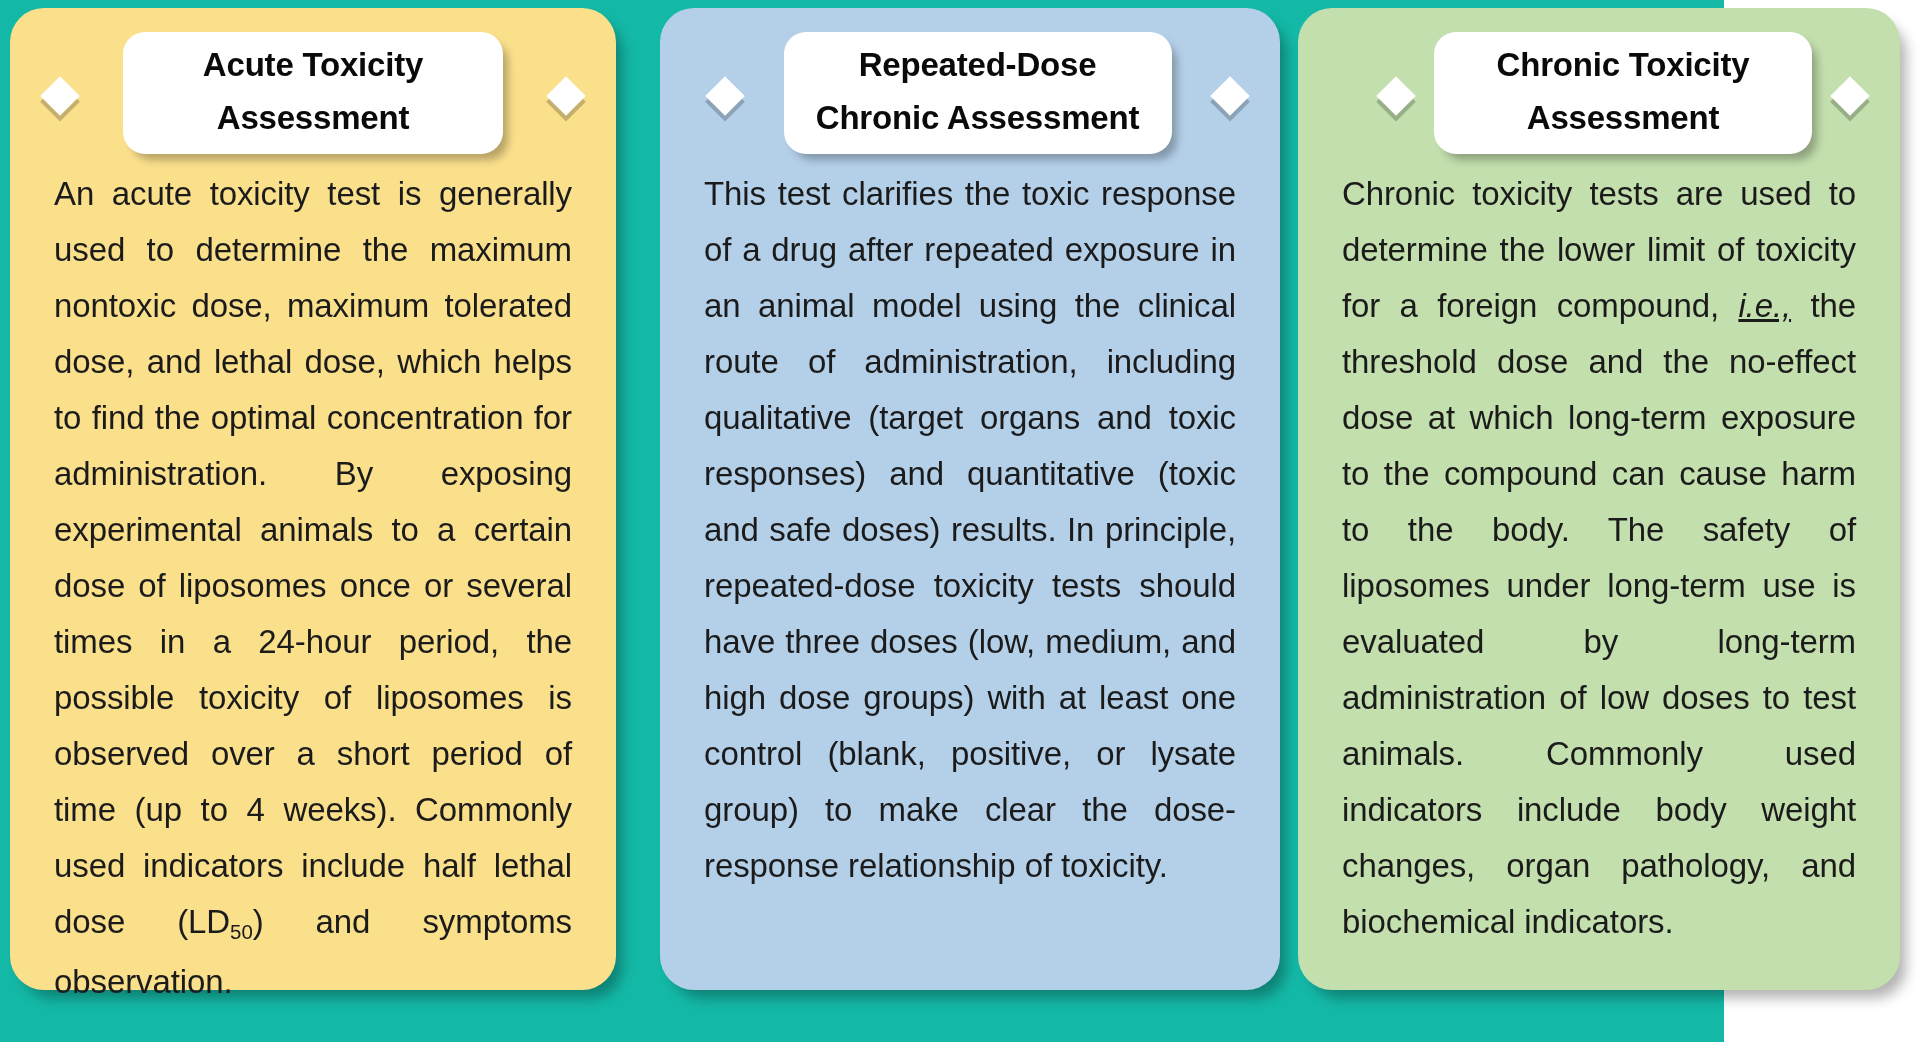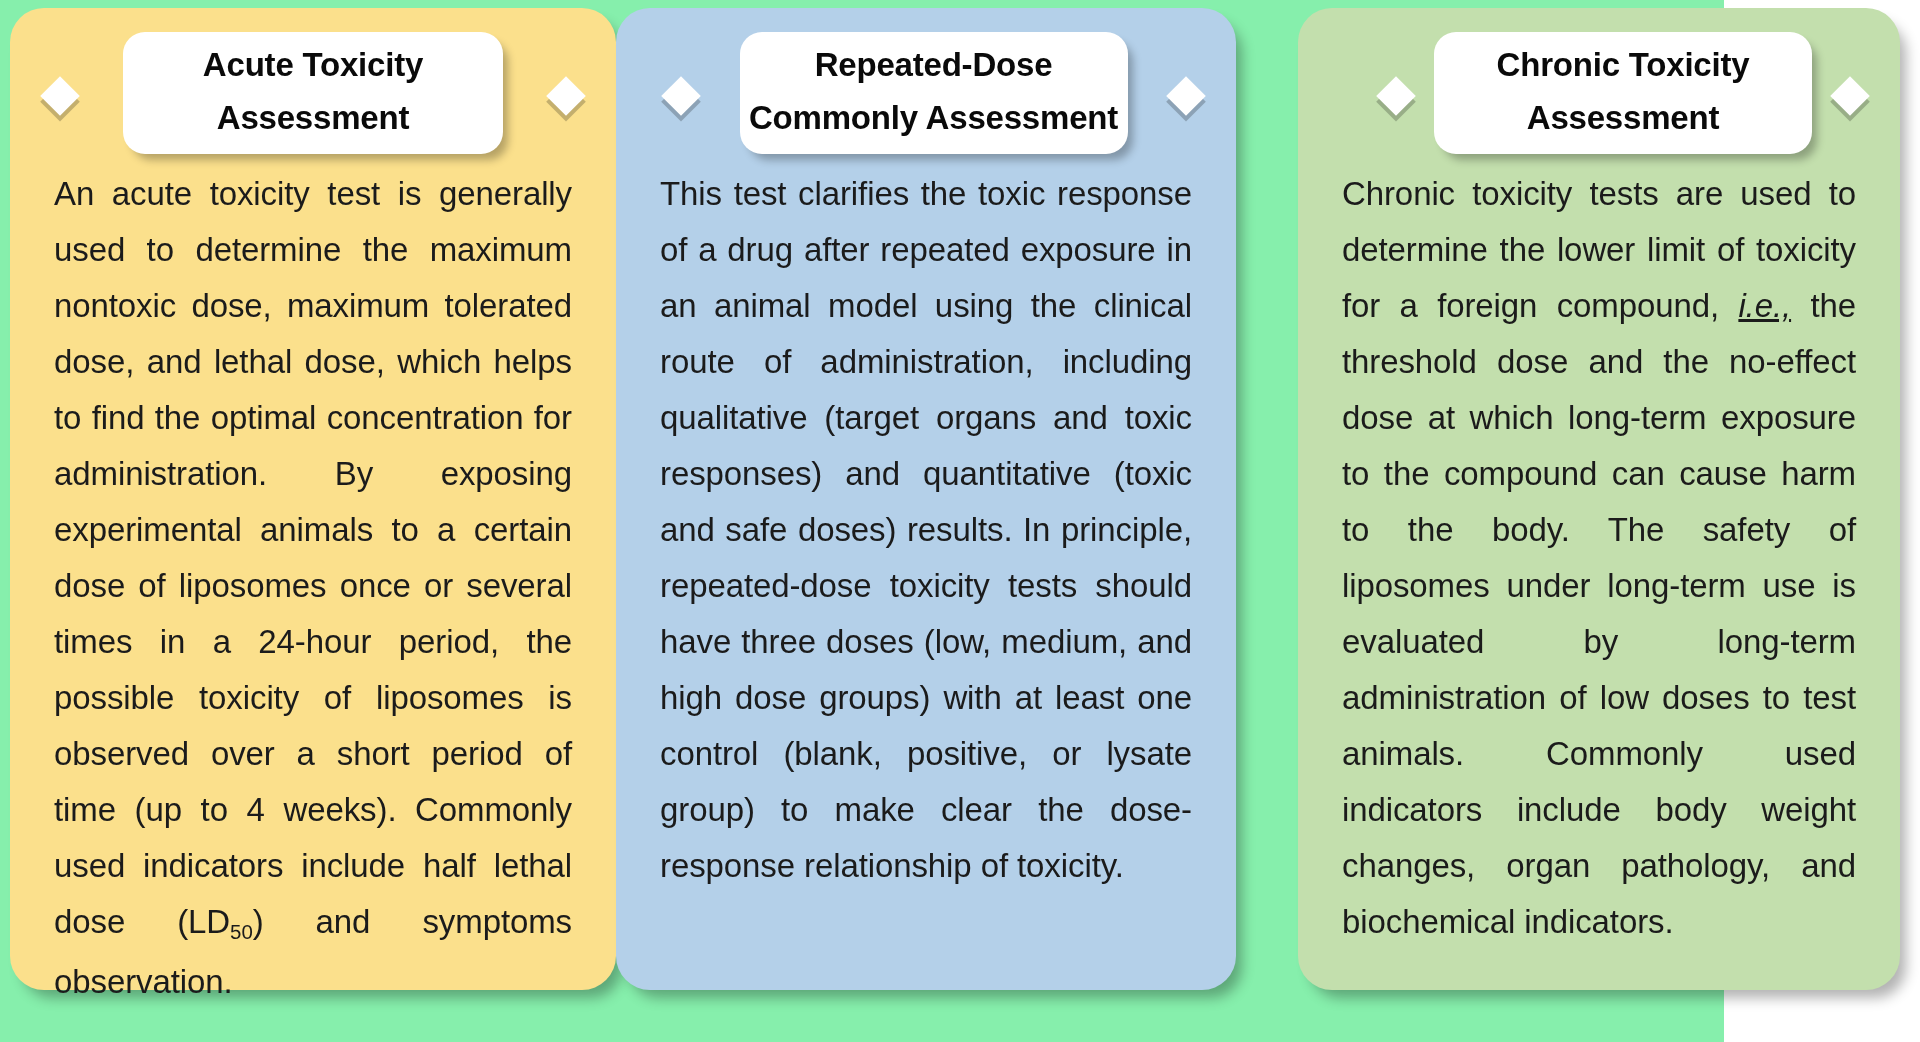--- a/index.html
+++ b/index.html
@@ -11,35 +11,35 @@
     width: 1920px;
     height: 1042px;
     font-family: "Liberation Sans", sans-serif;
     overflow: hidden;
   }
 
   .board {
     position: relative;
     width: 1724px;
     height: 1042px;
-    background: #86efac;
+    background: #14b8a6;
   }
 
   
   .card {
     position: absolute;
     top: 8px;
     height: 982px;
     border-radius: 34px;
     box-sizing: border-box;
     box-shadow: 9px 11px 13px -3px rgba(0,0,0,0.30);
     overflow: visible;
   }
   .card.c1 { left: 10px;   width: 606px; }
-  .card.c2 { left: 616px;  width: 620px; padding-left: 15px; }
+  .card.c2 { left: 660px;  width: 620px; padding-left: 15px; }
   .card.c3 { left: 1298px; width: 602px; padding-left: 48px; }
 
   
   .head {
     position: relative;
     height: 140px;
   }
 
   
   .shaft {
@@ -139,21 +139,21 @@
   </div>
 
   <div class="card c2" style="background: rgb(180, 208, 233);">
     <div class="head">
       <div class="shaft left"></div>
       <div class="diamond left"></div>
       <div class="shaft right"></div>
       <div class="diamond right"></div>
       <div class="chip">
         <span class="chip-line">Repeated-Dose</span>
-        <span class="chip-line">Commonly Assessment</span>
+        <span class="chip-line">Chronic Assessment</span>
       </div>
     </div>
     <div class="body-text">This test clarifies the toxic response of a drug after repeated exposure in an animal model using the clinical route of administration, including qualitative (target organs and toxic responses) and quantitative (toxic and safe doses) results. In principle, repeated-dose toxicity tests should have three doses (low, medium, and high dose groups) with at least one control (blank, positive, or lysate group) to make clear the dose-response relationship of toxicity.</div>
   </div>
 
   <div class="card c3" style="background: rgb(195, 223, 173);">
     <div class="head">
       <div class="shaft left"></div>
       <div class="diamond left"></div>
       <div class="shaft right"></div>

